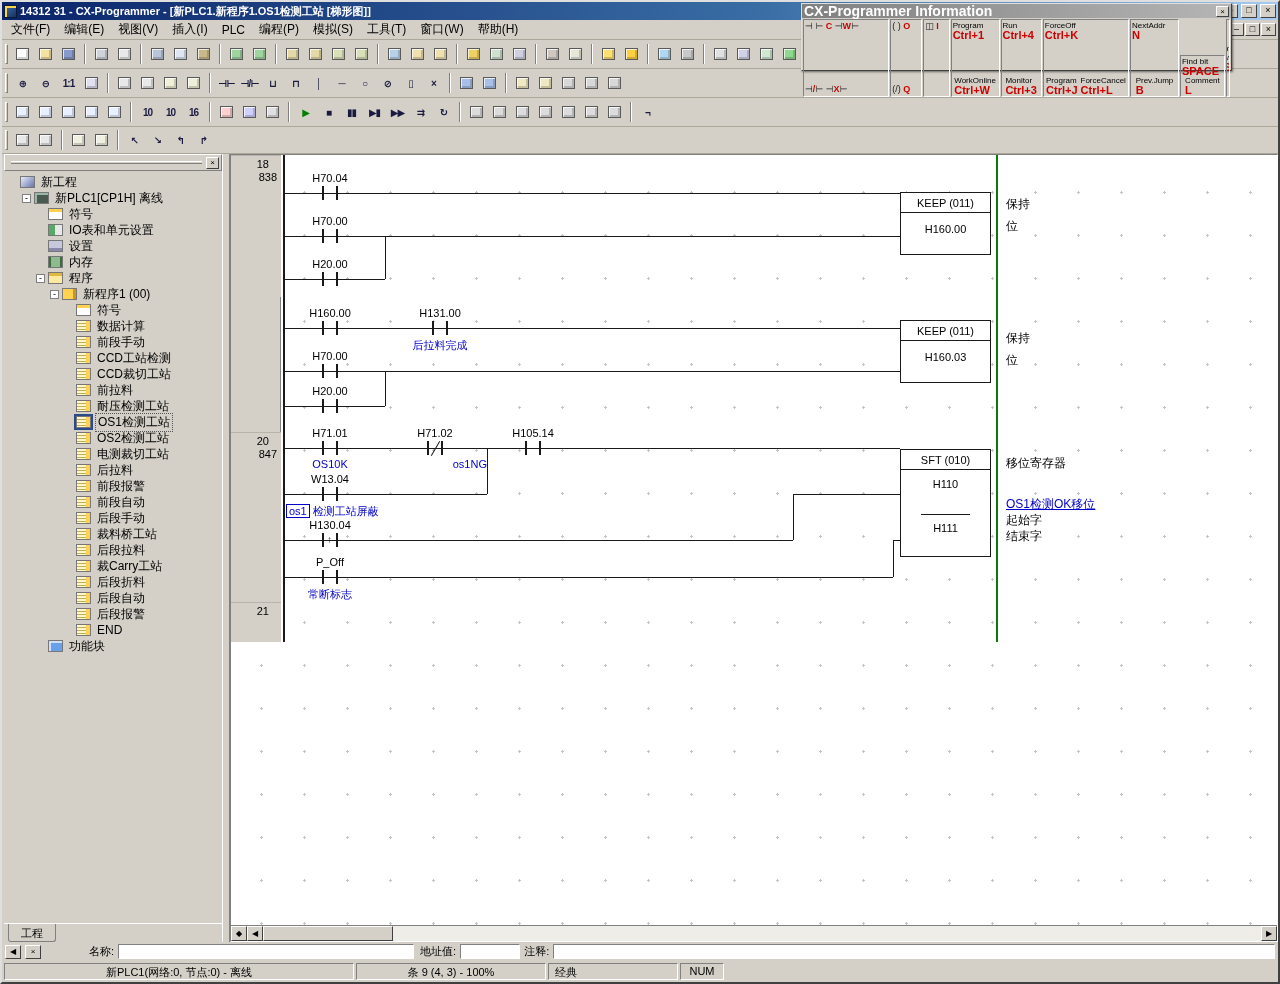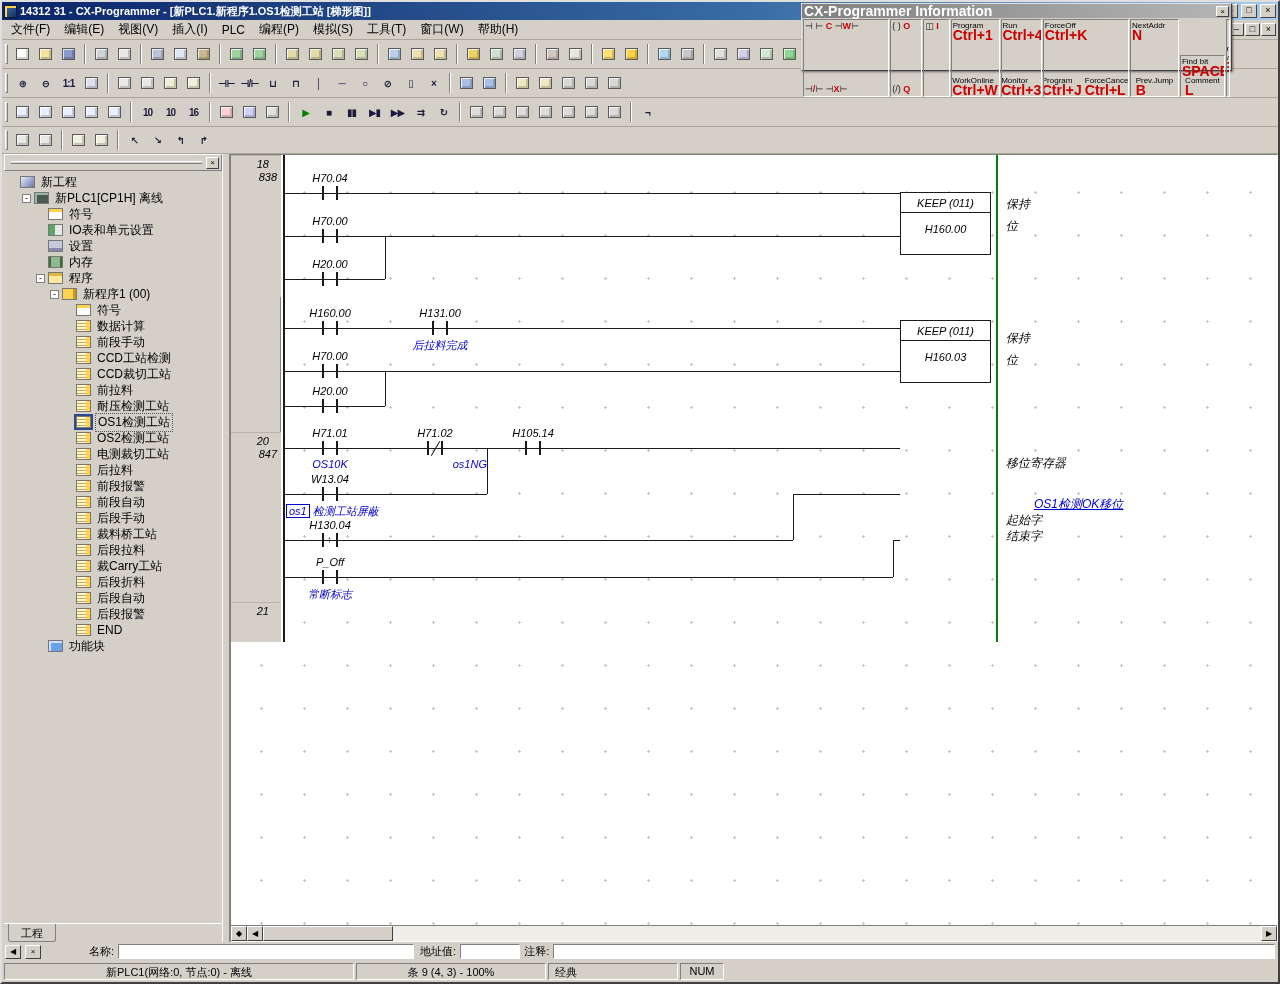--- a/index.html
+++ b/index.html
@@ -27,21 +27,21 @@
   .info-window{position:absolute;left:799px;top:1px;width:431px;height:68px;background:#d4d0c8;border:1px solid;border-color:#dfdfdf #404040 #404040 #dfdfdf;box-shadow:1px 1px 2px rgba(0,0,0,.5);z-index:60;display:flex;flex-direction:column;}
   .info-titlebar{height:14px;background:linear-gradient(90deg,#808080,#b5b5b5);display:flex;align-items:center;padding:0 2px;flex:none;}
   .info-title{color:#fff;font-size:14px;font-weight:bold;flex:1;white-space:nowrap;}
   .info-close{width:13px;height:11px;background:#d4d0c8;border:1px solid;border-color:#fff #404040 #404040 #fff;font-size:8px;line-height:9px;text-align:center;}
   .info-body{flex:1;display:flex;padding:1px;gap:1px;}
   .info-cell{border:1px solid;border-color:#808080 #fff #fff #808080;display:flex;flex-direction:column;justify-content:space-between;padding:1px;overflow:hidden;}
   .sym-line{font-size:9px;color:#222;white-space:nowrap;line-height:11px;}
   .sym-line .red{color:#c00;font-weight:bold;}
   .kv{display:flex;flex-direction:column;align-items:flex-start;}
   .kv-label{font-size:8px;color:#000;white-space:nowrap;line-height:9px;}
-  .kv-key{font-size:14px;color:#c00;font-weight:bold;white-space:nowrap;line-height:10px;}
+  .kv-key{font-size:11px;color:#c00;font-weight:bold;white-space:nowrap;line-height:10px;}
   .kv-bottom{display:flex;justify-content:center;gap:3px;}
   .info-big{align-items:center;justify-content:center;}
   
   .main-row{flex:1;display:flex;min-height:0;padding-left:2px;}
   .tree-panel{width:218px;flex:none;display:flex;flex-direction:column;background:#d4d0c8;}
   .tree-header{height:17px;display:flex;align-items:center;border:1px solid;border-color:#fff #808080 #808080 #fff;padding:0 2px;flex:none;}
   .tree-header .grip{flex:1;height:3px;border-top:1px solid #fff;border-bottom:1px solid #808080;margin:0 4px;}
   .tree-close{width:13px;height:12px;background:#d4d0c8;border:1px solid;border-color:#fff #404040 #404040 #fff;font-size:8px;line-height:10px;text-align:center;}
   .tree-body{flex:1;overflow:hidden;padding-top:3px;}
   .tree-item{height:16px;display:flex;align-items:center;font-size:12px;white-space:nowrap;}
@@ -58,42 +58,42 @@
   .ti-program{background:#ffd34f;box-shadow:inset -3px 0 0 #c89820;}
   .ti-section,.ti-end-section{background:repeating-linear-gradient(#fff8c8 0 2px,#caa85a 2px 3px);box-shadow:inset -4px 0 0 #ffd34f;}
   .ti-function-block{background:#6aa0e8;box-shadow:inset 2px 2px 0 #cfe0ff;}
   .tree-item.sel .ti{outline:2px solid #2a4a8a;}
   .tree-item.sel .tree-label{border:1px dotted #555;}
   .tree-label{padding:0 2px;}
   .tree-tabs{height:19px;flex:none;display:flex;align-items:stretch;border-top:1px solid #fff;padding-left:4px;background:#d4d0c8;}
   .tab{font-size:11px;padding:2px 12px 0 12px;border:1px solid #808080;border-top:none;border-radius:0 0 3px 3px;background:#d4d0c8;}
   .splitter{width:8px;flex:none;background:#d4d0c8;border-left:1px solid #fff;border-right:1px solid #808080;}
   
-  .ladder-panel{flex:1;position:relative;background:#c4b5fd;border:1px solid;border-color:#808080 #fff #fff #808080;min-width:0;font-style:italic;}
+  .ladder-panel{flex:1;position:relative;background:#c4b5fd;border:1px solid;border-color:#808080 #fff #fff #808080;min-width:0;}
   .ladder-canvas{position:absolute;left:0;top:0;right:0;bottom:16px;overflow:hidden;background-color:#fff;background-image:radial-gradient(circle,#c4c4c4 1px,rgba(0,0,0,0) 1.2px);background-size:43px 43px;background-position:9px 16px;}
   .rung-col{position:absolute;left:0;top:0;width:50px;background:#d4d0c8;border-right:1px solid #808080;}
   .rung-cell{position:absolute;left:0;width:50px;border-top:1px solid #b8b4ac;background:#d4d0c8;}
   .rung-num{font-size:11px;text-align:right;padding:2px 12px 0 0;color:#000;}
   .rung-step{font-size:11px;text-align:right;padding:1px 4px 0 0;color:#000;}
   .wire-h{position:absolute;height:1px;background:#1a1a1a;}
   .wire-v{position:absolute;width:1px;background:#1a1a1a;}
   .bus-left{position:absolute;top:0;width:2px;background:#1a1a1a;}
   .bus-right{position:absolute;top:0;width:2px;background:#0a7a0a;}
   .cbar{position:absolute;width:2px;height:14px;background:#1a1a1a;}
   .cslash{position:absolute;width:17px;height:1px;background:#1a1a1a;transform:rotate(-60deg);}
   .cedge{position:absolute;font-size:10px;font-weight:bold;color:#1a1a1a;line-height:12px;}
   .clabel{position:absolute;width:90px;text-align:center;font-size:11px;color:#000;white-space:nowrap;}
   .csub{position:absolute;width:120px;text-align:center;font-size:11px;color:#0000cc;white-space:nowrap;}
   .sym-box{border:1px solid #0000cc;padding:0 2px;}
   .lblock{position:absolute;border:1px solid #1a1a1a;background:#fff;}
   .lblock-title{height:20px;border-bottom:1px solid #1a1a1a;display:flex;align-items:center;justify-content:center;font-size:11px;white-space:nowrap;}
   .lblock-row{position:absolute;left:0;width:100%;text-align:center;font-size:11px;}
   .lblock-hr{position:absolute;left:22%;width:56%;height:1px;background:#1a1a1a;}
   .side-text{position:absolute;font-size:12px;color:#000;white-space:nowrap;}
-  .side-blue{color:#0000cc;text-decoration:underline;margin-left:28px;}
+  .side-blue{color:#0000cc;text-decoration:underline;}
   
   .hscroll{position:absolute;left:0;right:0;bottom:0;height:16px;display:flex;background:#d4d0c8;border-top:1px solid #808080;}
   .sc-btn{width:16px;height:15px;background:#d4d0c8;border:1px solid;border-color:#fff #404040 #404040 #fff;font-size:8px;line-height:13px;text-align:center;flex:none;}
   .sc-thumb{width:130px;height:15px;background:#d4d0c8;border:1px solid;border-color:#fff #404040 #404040 #fff;flex:none;}
   .sc-track{flex:1;background:#efede8;}
   
   .fieldsbar{height:19px;flex:none;display:flex;align-items:center;gap:4px;padding:1px 3px;background:#d4d0c8;}
   .fld-btn{width:16px;height:14px;background:#d4d0c8;border:1px solid;border-color:#fff #404040 #404040 #fff;font-size:8px;line-height:12px;text-align:center;flex:none;}
   .fld-label{font-size:11px;white-space:nowrap;}
   .fld-box{height:15px;background:#fff;border:1px solid;border-color:#808080 #fff #fff #808080;}
@@ -633,20 +633,26 @@
           <div class="clabel" style="left: 54px; top: 401px;">P_Off</div>
           <div class="csub" style="left: 39px; top: 432px;">常断标志</div>
           <div class="lblock" style="left: 669px; top: 37px; width: 91px; height: 63px;">
             <div class="lblock-title">KEEP (011)</div>
             <div class="lblock-row" style="top: 30px;">H160.00</div>
           </div>
           <div class="lblock" style="left: 669px; top: 165px; width: 91px; height: 63px;">
             <div class="lblock-title">KEEP (011)</div>
             <div class="lblock-row" style="top: 30px;">H160.03</div>
           </div>
+          <div class="lblock" style="left: 669px; top: 294px; width: 91px; height: 108px;">
+            <div class="lblock-title">SFT (010)</div>
+            <div class="lblock-row" style="top: 28px;">H110</div>
+            <div class="lblock-hr" style="top: 64px;"></div>
+            <div class="lblock-row" style="top: 72px;">H111</div>
+          </div>
           <div class="side-text" style="left: 775px; top: 41px;">保持</div>
           <div class="side-text" style="left: 775px; top: 63px;">位</div>
           <div class="side-text" style="left: 775px; top: 175px;">保持</div>
           <div class="side-text" style="left: 775px; top: 197px;">位</div>
           <div class="side-text" style="left: 775px; top: 300px;">移位寄存器</div>
           <div class="side-text side-blue" style="left: 775px; top: 341px;">OS1检测OK移位</div>
           <div class="side-text" style="left: 775px; top: 357px;">起始字</div>
           <div class="side-text" style="left: 775px; top: 373px;">结束字</div>
         </div>
       <div class="hscroll">

